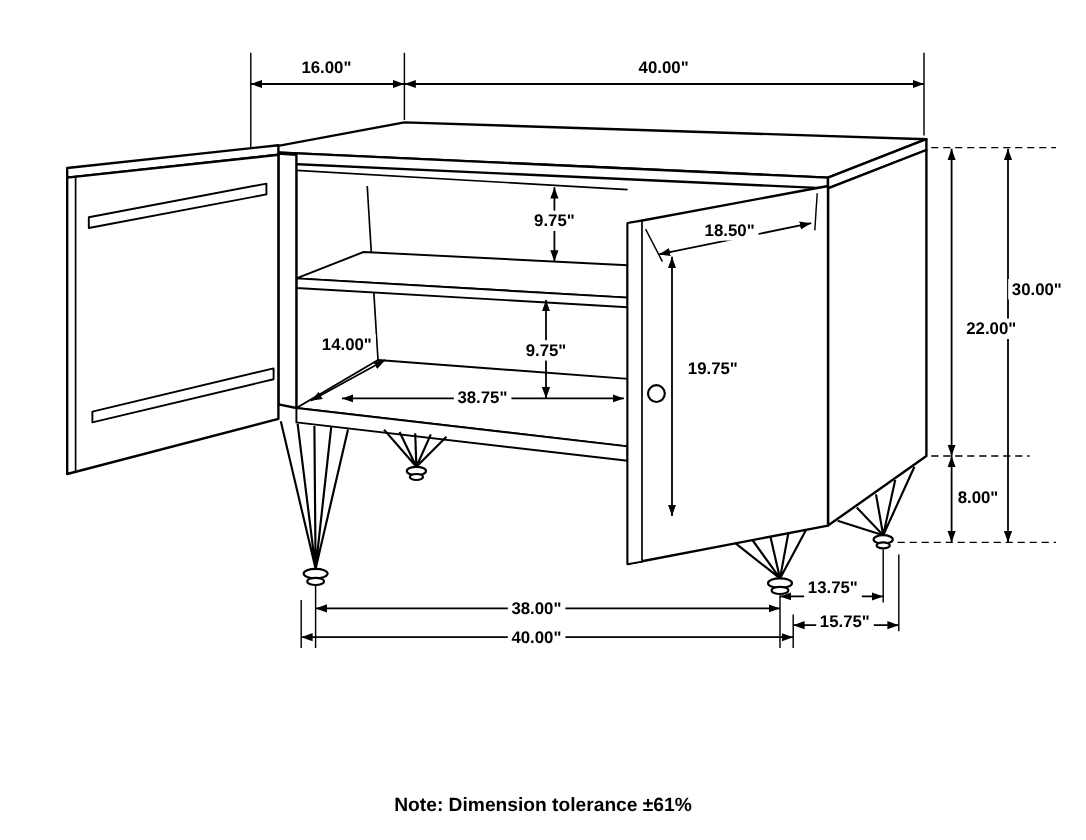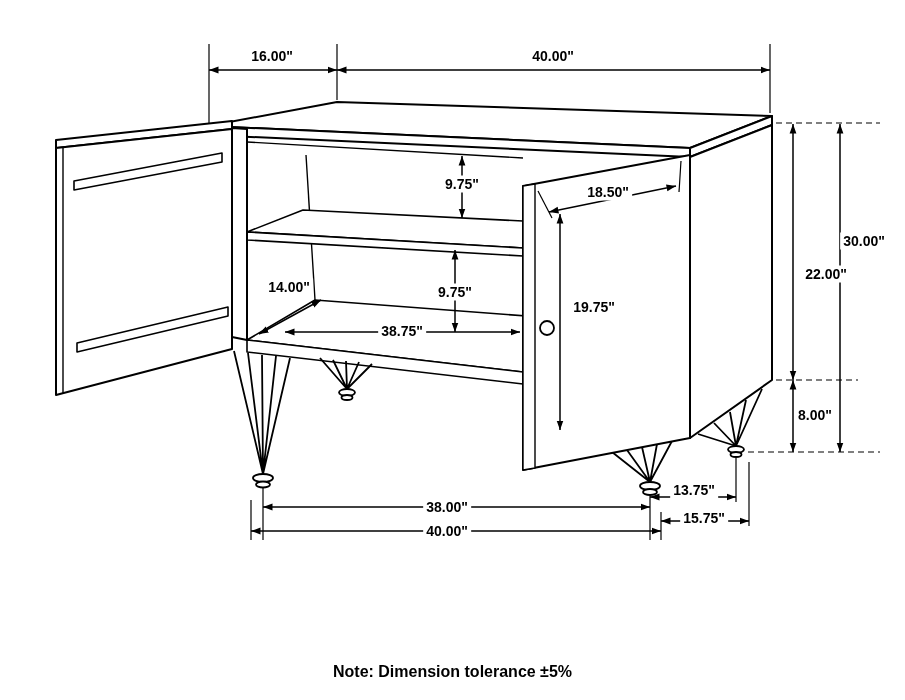--- a/index.html
+++ b/index.html
@@ -199,14 +199,14 @@
   <div class="dim-label" style="left:608px;top:192px;">18.50"</div>
   <div class="dim-label" style="left:594px;top:307px;">19.75"</div>
   <div class="dim-label" style="left:864px;top:241px;">30.00"</div>
   <div class="dim-label" style="left:826px;top:274px;">22.00"</div>
   <div class="dim-label" style="left:815px;top:415px;">8.00"</div>
   <div class="dim-label" style="left:694px;top:490px;">13.75"</div>
   <div class="dim-label" style="left:447px;top:507px;">38.00"</div>
   <div class="dim-label" style="left:704px;top:518px;">15.75"</div>
   <div class="dim-label" style="left:447px;top:531px;">40.00"</div>
 
-  <div class="note">Note: Dimension tolerance ±5%</div>
+  <div class="note">Note: Dimension tolerance ±61%</div>
 </div>
 
 </body></html>

